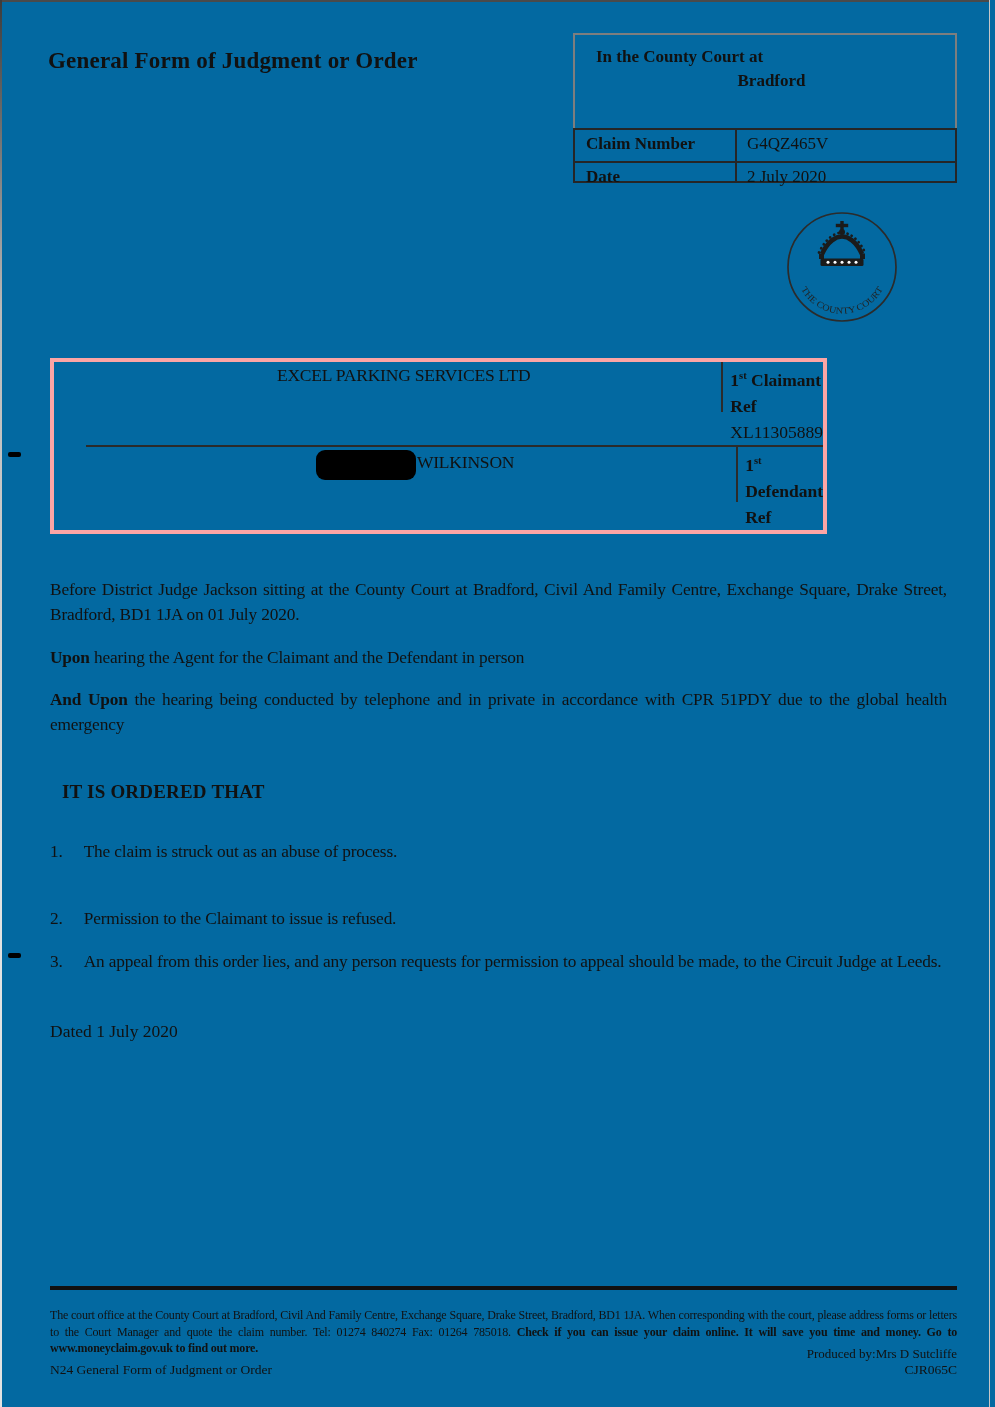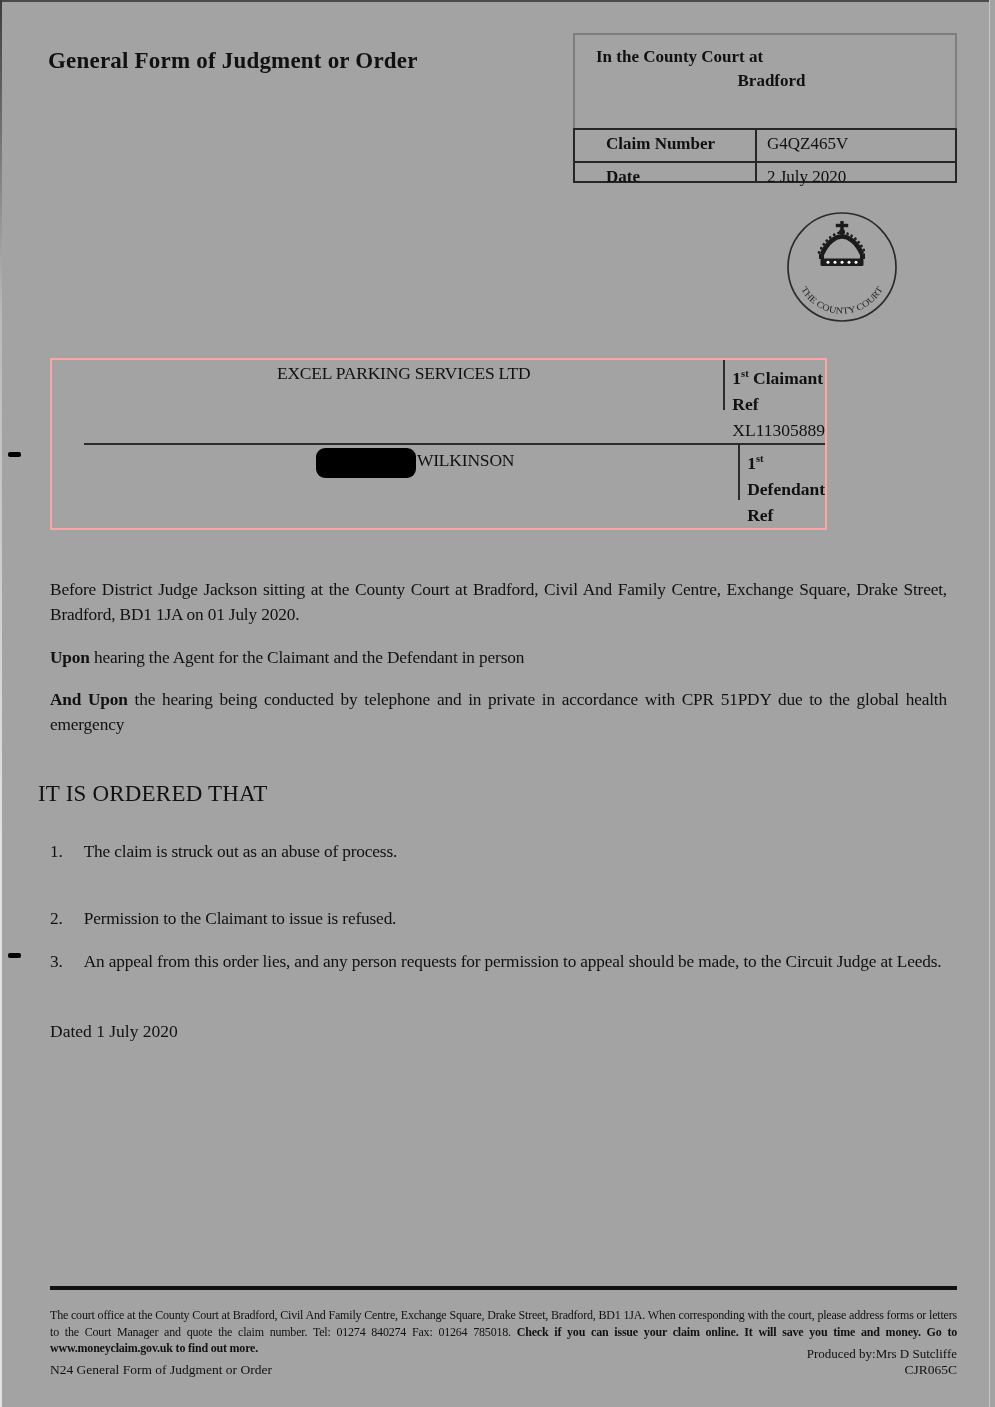--- a/index.html
+++ b/index.html
@@ -1,17 +1,17 @@
 <!DOCTYPE html>
 <html><head>
 <meta charset="utf-8">
 <style>
   html, body { margin:0; padding:0; background:#ffffff; }
   .page {
-    position:relative; width:995px; height:1407px; background:#a3a3a3;
+    position:relative; width:995px; height:1407px; background:#0369a1;
     font-family:"Liberation Serif","DejaVu Serif",serif; color:#111;
     overflow:hidden;
   }
   
   .edge-top  { position:absolute; left:0; top:0; width:990px; height:2px; background:#4a4a4a; }
   .edge-left { position:absolute; left:0; top:0; width:2px; height:1407px;
                background:linear-gradient(#3c3c3c, #b9b9b9 22%, #e2e2e2 60%); }
   .edge-right{ position:absolute; left:989px; top:0; width:1px; height:1407px; background:#c6c6c6; }
 
   .doc-title { position:absolute; left:48px; top:33px; font-size:23px; font-weight:bold; letter-spacing:.2px; }
@@ -19,53 +19,53 @@
   
   .court-box { position:absolute; left:573px; top:33px; width:384px; }
   .court-box-top {
     box-sizing:border-box; border:2px solid #7e7e7e; border-bottom:none;
     height:95px; padding:11px 8px 0 21px; font-size:17px; font-weight:bold; line-height:22px;
   }
   .court-line2 { text-align:center; margin-top:2px; }
   .ct-row { display:flex; box-sizing:border-box; border:2px solid #262626; height:35px; }
   .ct-row.ct-row-date { border-top:none; height:20px; }
   .ct-label { box-sizing:border-box; width:162px; border-right:2px solid #262626;
-              padding:4px 0 0 11px; font-weight:bold; font-size:17px;margin-left:20px; }
+              padding:4px 0 0 11px; font-weight:bold; font-size:17px; }
   .ct-value { flex:1; padding:4px 0 0 10px; font-size:17px; }
 
   
   .seal { position:absolute; left:784px; top:209px; width:116px; height:116px; }
 
   
   .fold-mark { position:absolute; left:8px; width:13px; height:5px; background:#000; border-radius:2px; }
   .fold-mark-1 { top:452px; }
   .fold-mark-2 { top:953px; }
 
   
   .parties { position:absolute; left:50px; top:358px; width:777px; box-sizing:border-box;
-             border:2px solid #fca5a5;padding-left:32px; }
+             border:4px solid #fca5a5;padding-left:32px; }
   .party-row { display:flex; border-bottom:2px solid #2b2b2b; }
   .party-row:last-child { border-bottom:none; }
   .party-name-cell { box-sizing:border-box; width:685px; border-right:2px solid #2b2b2b;
                      text-align:center; font-size:17.5px; padding-top:3px; letter-spacing:-0.2px; }
   .party-row-1 .party-name-cell { height:50px; }
   .party-row-2 .party-name-cell { height:55px; padding-top:1px;margin-left:8px; }
   .party-meta-cell { flex:1; padding:1px 0 0 7px; font-size:17.5px; font-weight:bold; line-height:26px; }
   .party-meta-cell sup { font-size:10.5px; }
   .ref-value { font-weight:normal; }
   .redaction { display:inline-block; width:100px; height:30px; background:#000;
                border-radius:9px; vertical-align:middle; margin:2px 1px 0 0; }
 
   
   .body-par { position:absolute; left:50px; width:897px; font-size:17.3px; line-height:25px;
               text-align:justify; letter-spacing:-0.15px; }
   .par-1 { top:560px; }
   .par-2 { top:628px; }
   .par-3 { top:670px; }
-  .ordered-heading { position:absolute; left:38px; top:781px; font-size:23px; font-weight:normal;
+  .ordered-heading { position:absolute; left:62px; top:781px; font-size:19px; font-weight:bold;
                      letter-spacing:.2px; }
   .order-item { position:absolute; left:50px; width:897px; font-size:17.3px; line-height:26px;
                 text-align:justify; letter-spacing:-0.15px; }
   .item-1 { top:822px; }
   .item-2 { top:889px; }
   .item-3 { top:932px; }
   .num-gap { display:inline-block; width:21px; }
   .dated { position:absolute; left:50px; top:1021px; font-size:17.5px; }
 
   

